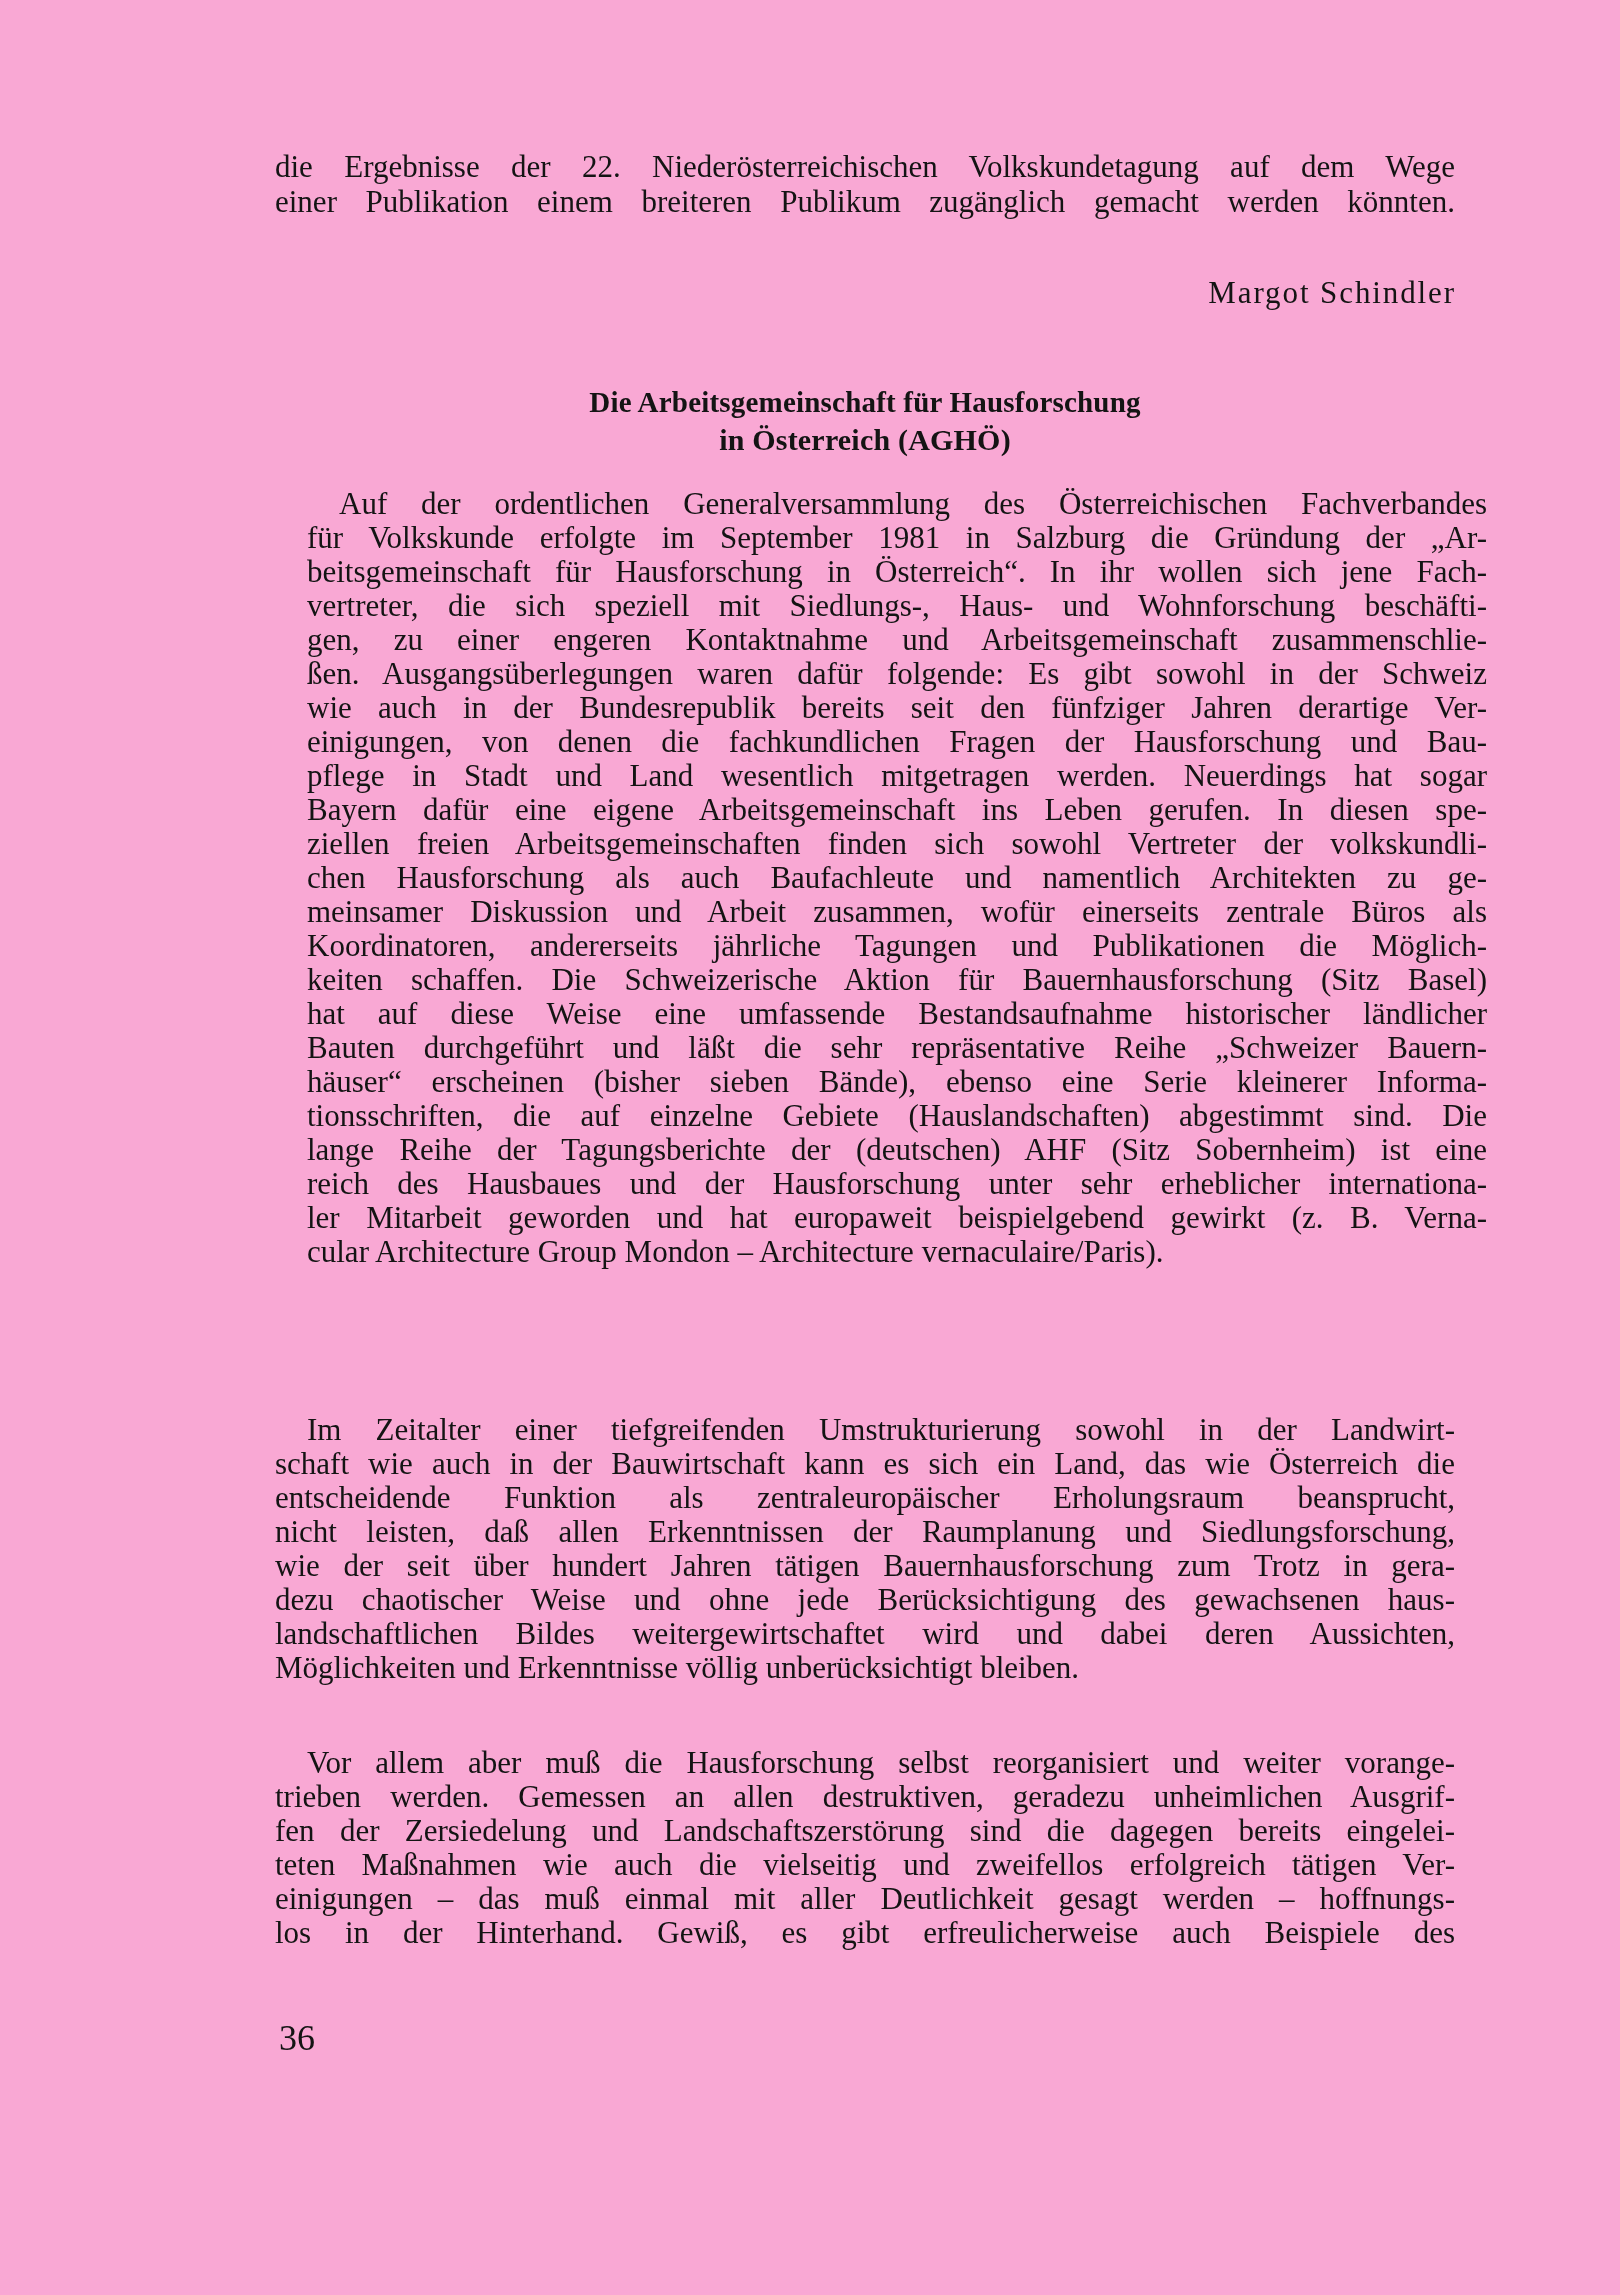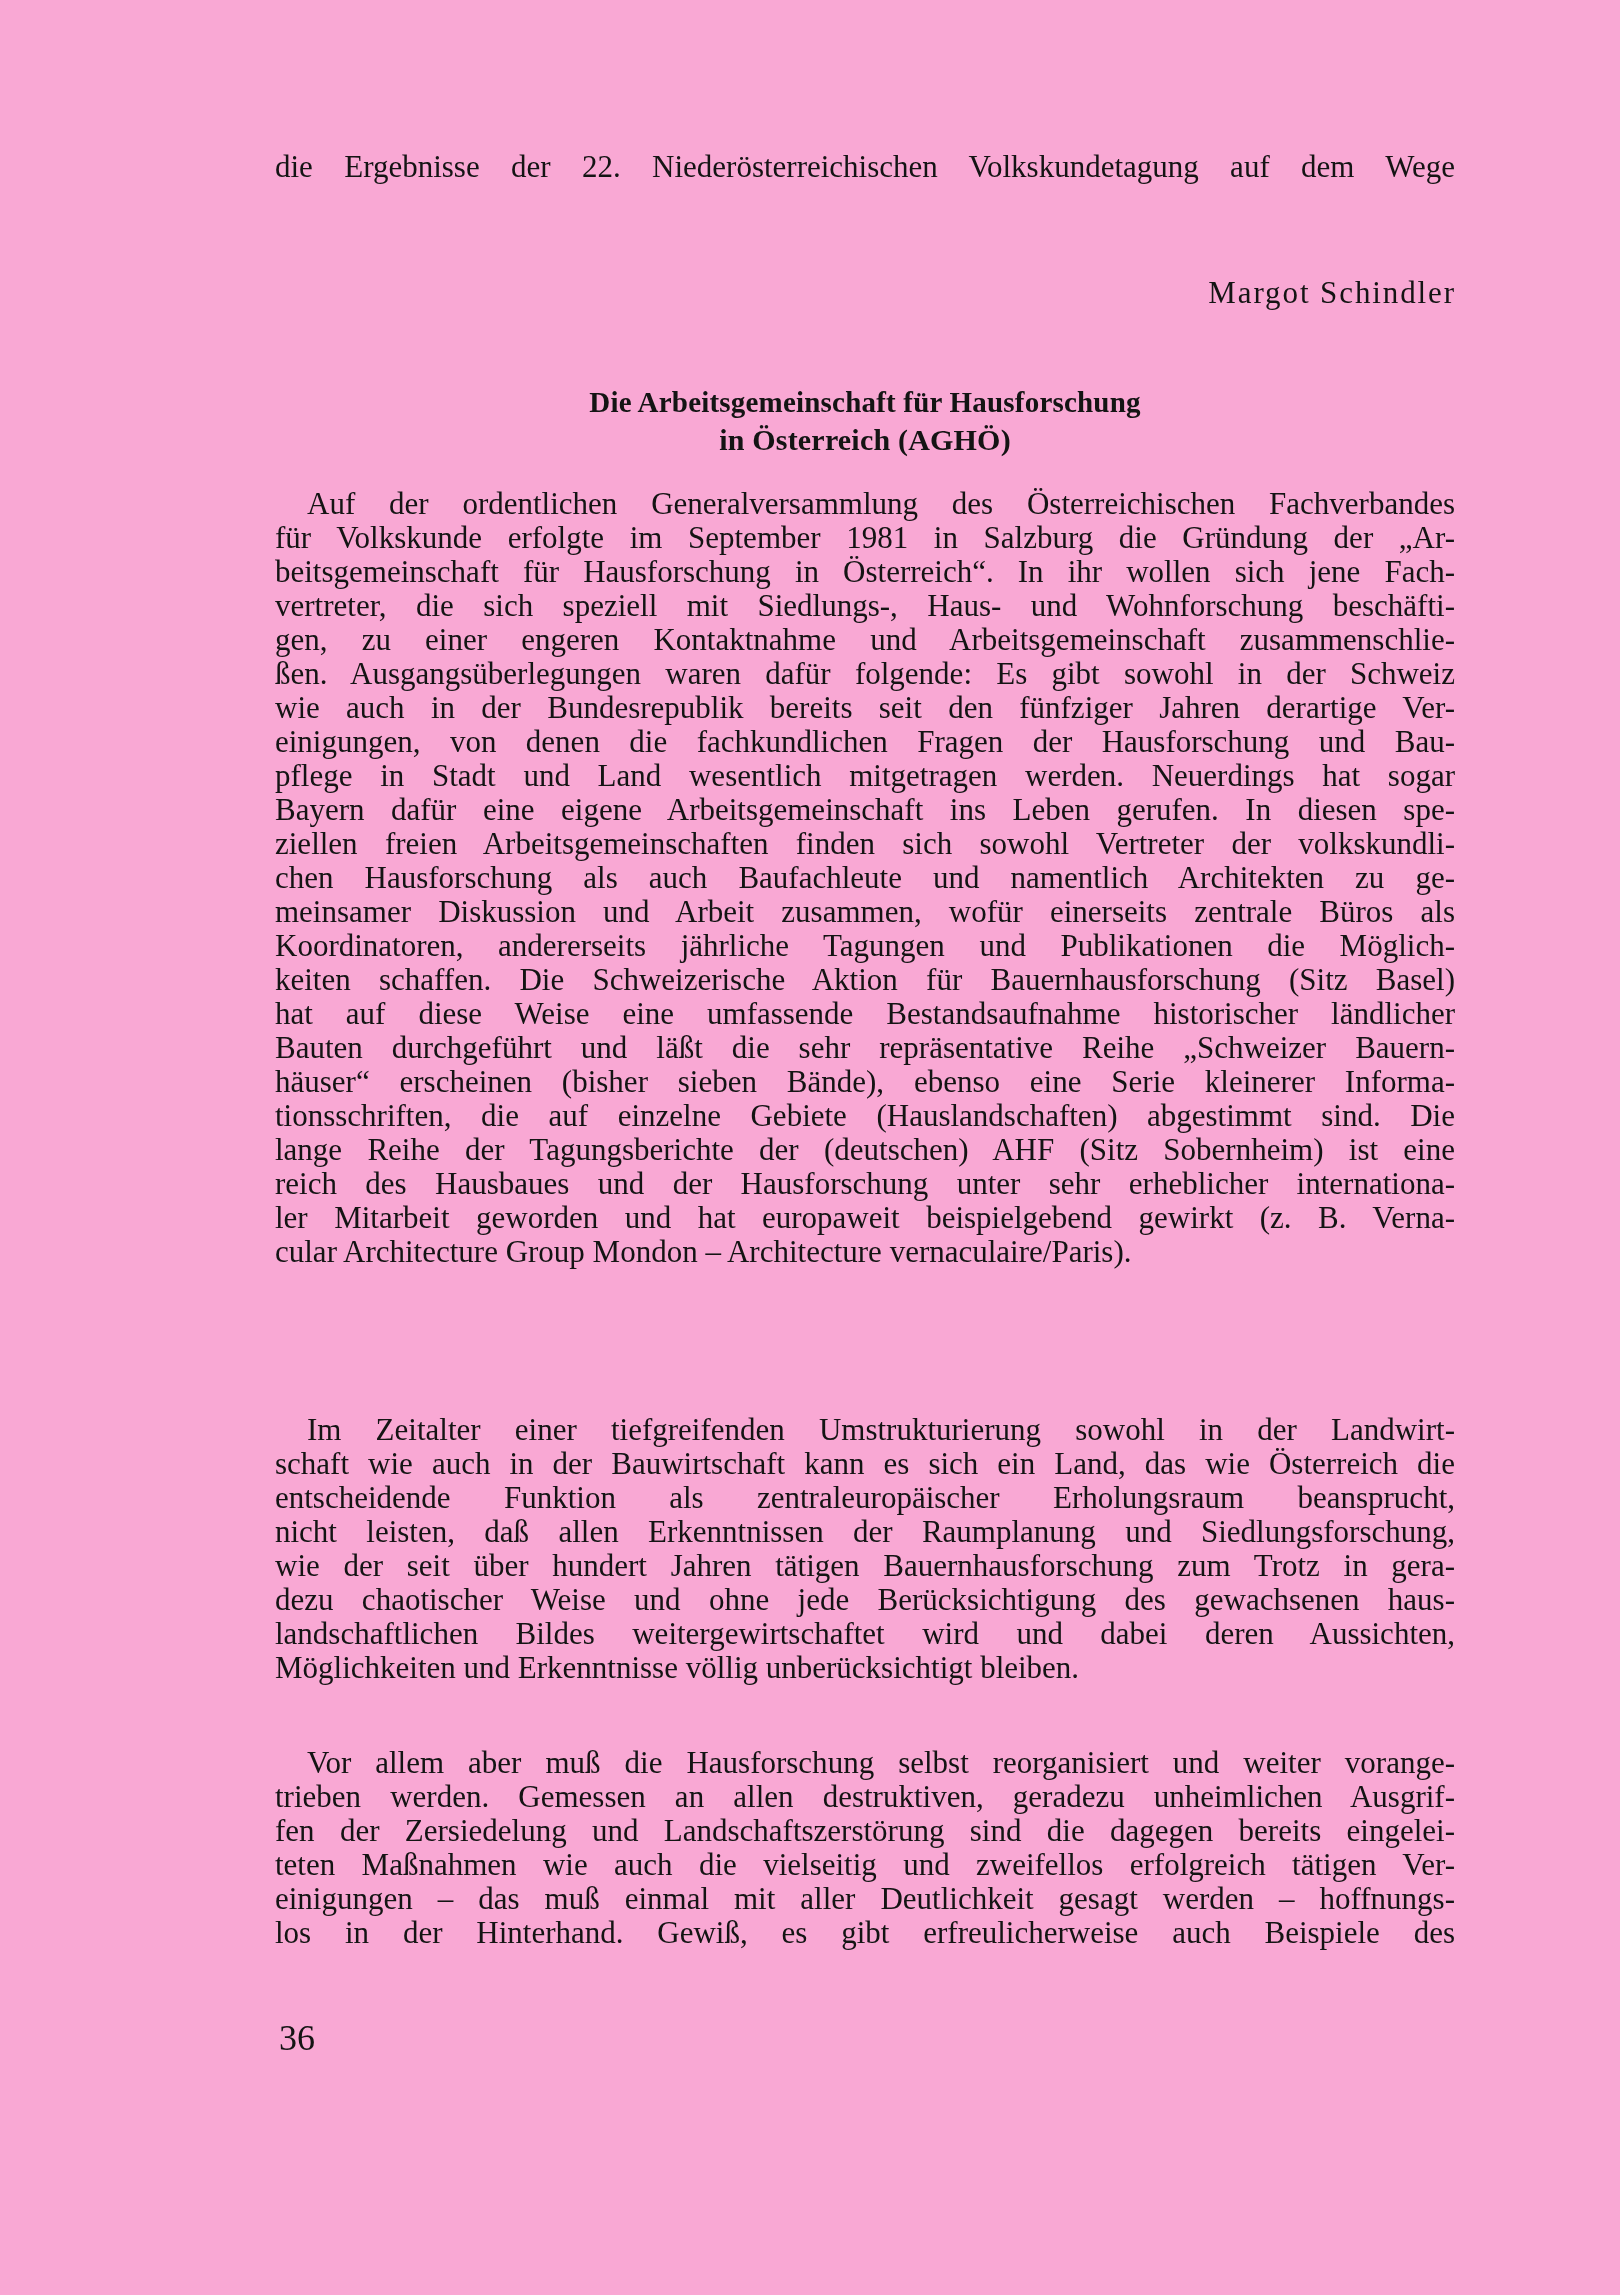--- a/index.html
+++ b/index.html
@@ -23,35 +23,36 @@
     position: absolute; top: 238px; right: 165px; font-size: 31px; letter-spacing: 1.9px;
     line-height: 36px; white-space: nowrap; margin-top: 37px;
   }
   .heading {
     position: absolute; left: 275px; width: 1180px; top: 384px; text-align: center;
     font-family: "Liberation Serif", "DejaVu Serif", serif; font-weight: bold; font-size: 29px;
     line-height: 37px; letter-spacing: 0.2px;
   }
   .heading span { display: block; }
   .heading .h2 { font-size: 30px; }
-  .p1 { top: 487px; }
+  .p1 { top: 487px; margin-left: 32px; }
   .p2 { top: 1413px; }
   .p3 { top: 1746px; }
   .page-number {
     position: absolute; left: 279px; top: 2018px; font-size: 36px; line-height: 41px;
     font-family: "Liberation Serif", "DejaVu Serif", serif;
   }
 </style>
 </head>
 <body>
 
 <div class="page">
 
   <div class="block top-block">
     <span class="line">die Ergebnisse der 22. Niederösterreichischen Volkskundetagung auf dem Wege</span>
+    <span class="line last" style="text-align-last: justify;">einer Publikation einem breiteren Publikum zugänglich gemacht werden könnten.</span>
   </div>
 
   <div class="signature">Margot Schindler</div>
 
   <div class="heading">
     <span class="h1">Die Arbeitsgemeinschaft für Hausforschung</span>
     <span class="h2">in Österreich (AGHÖ)</span>
   </div>
 
   <div class="block p1" id="para-0">

